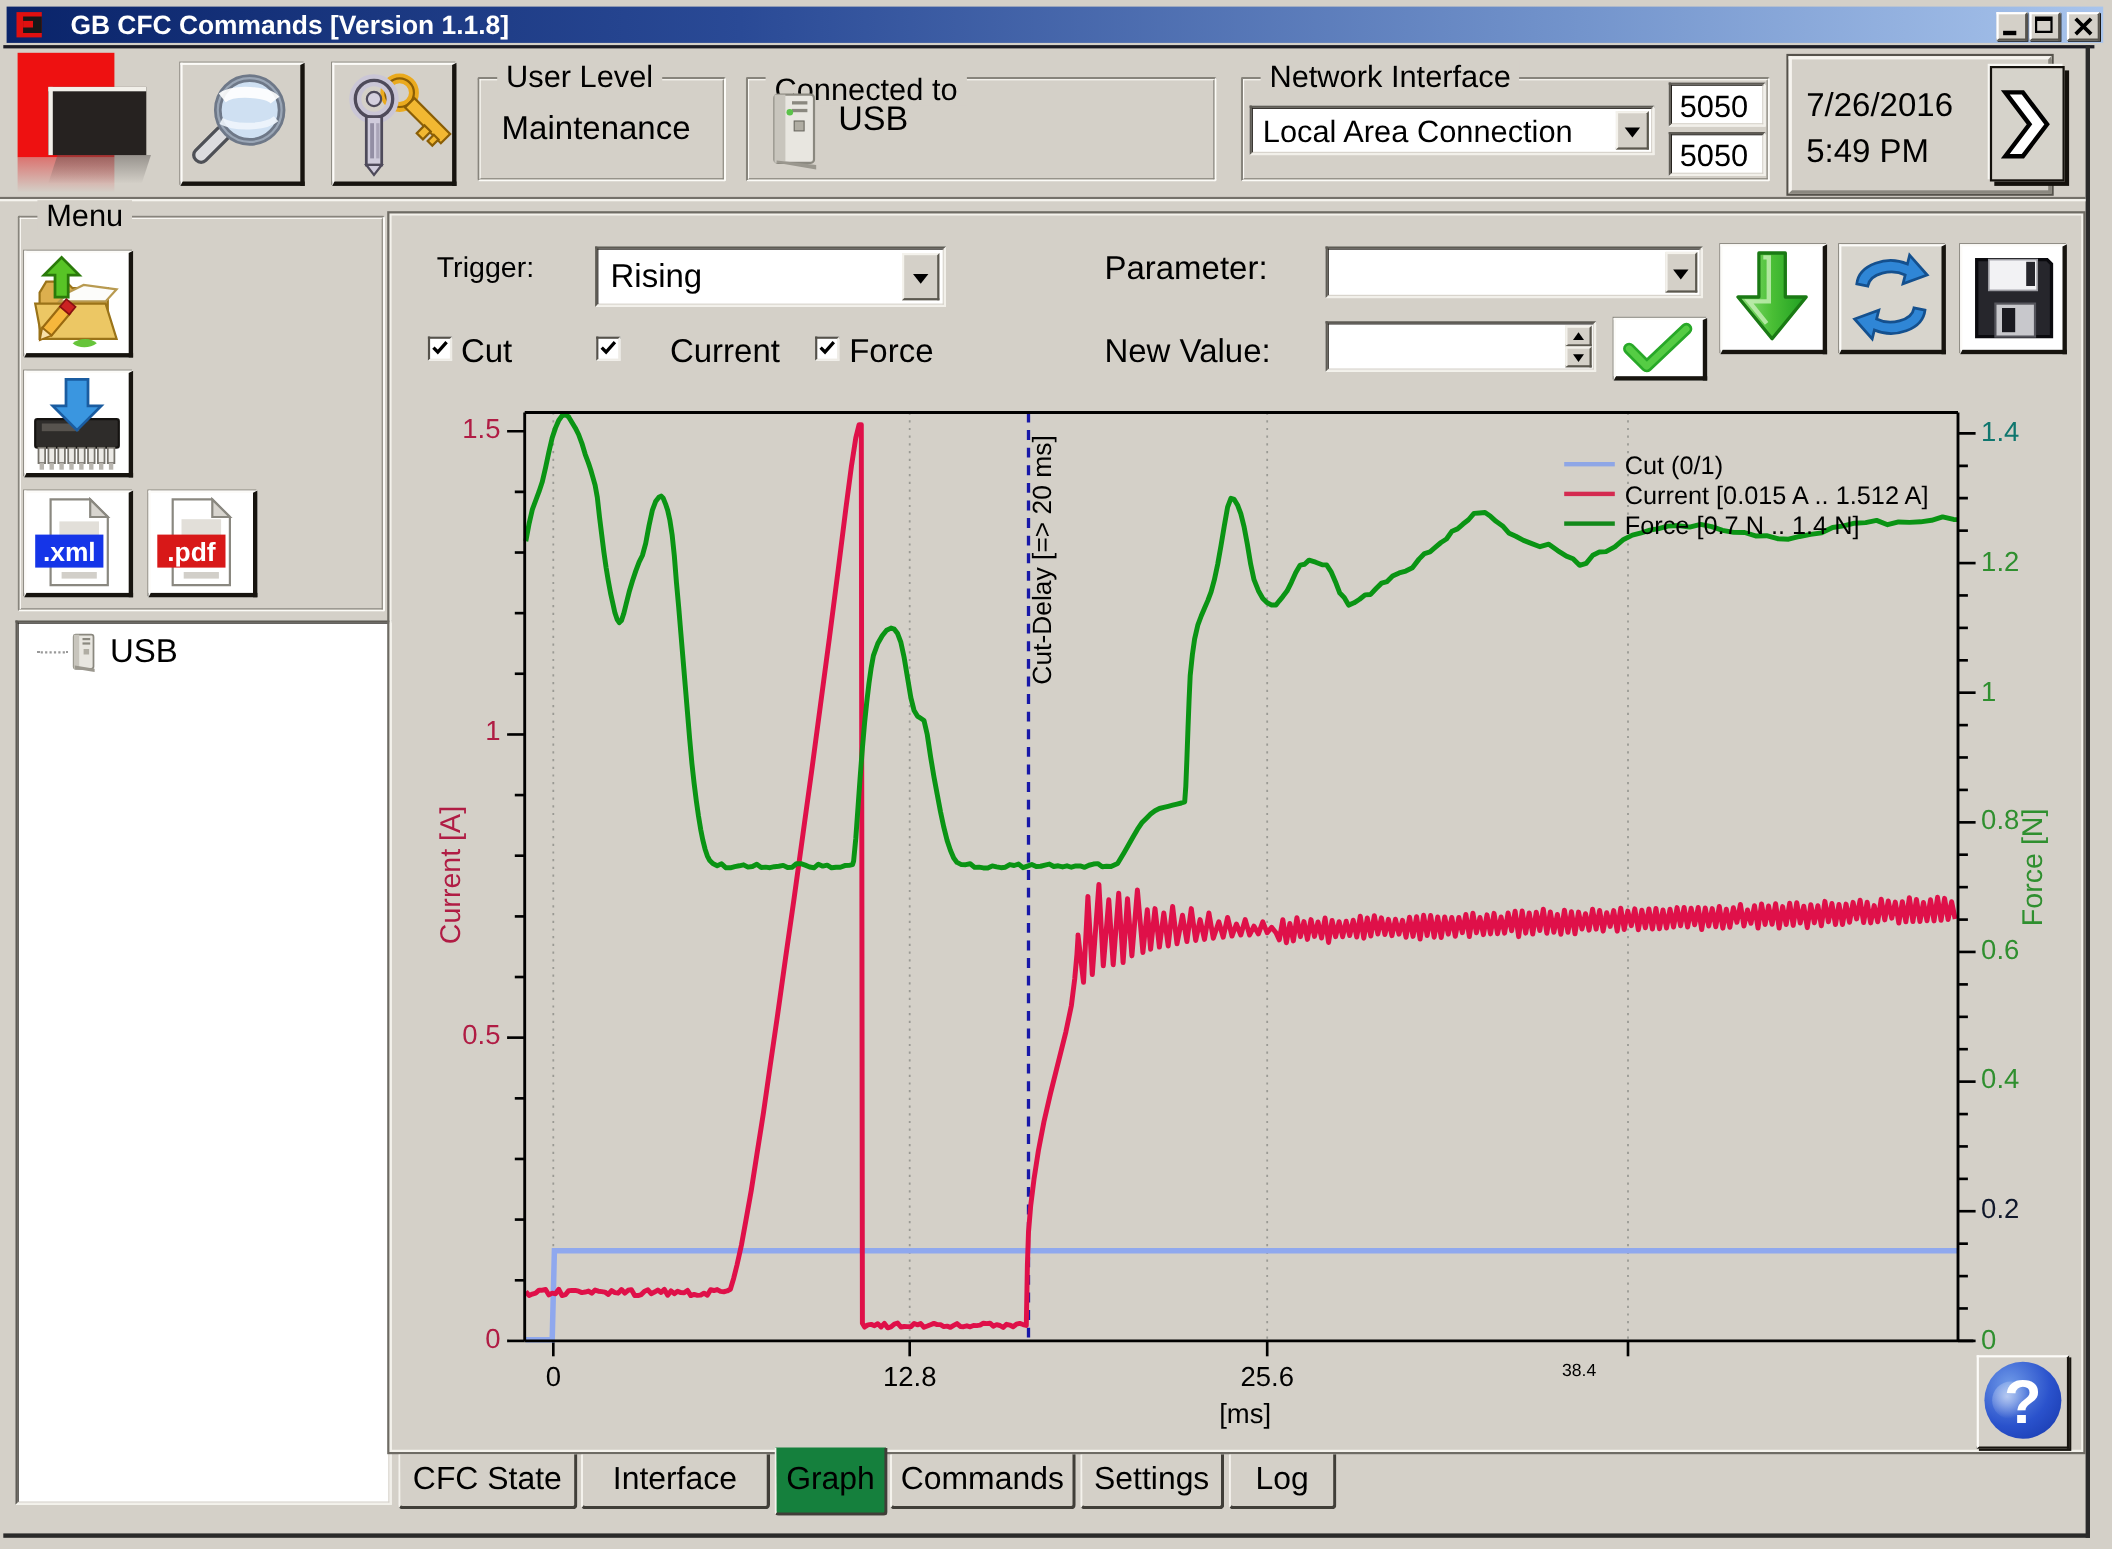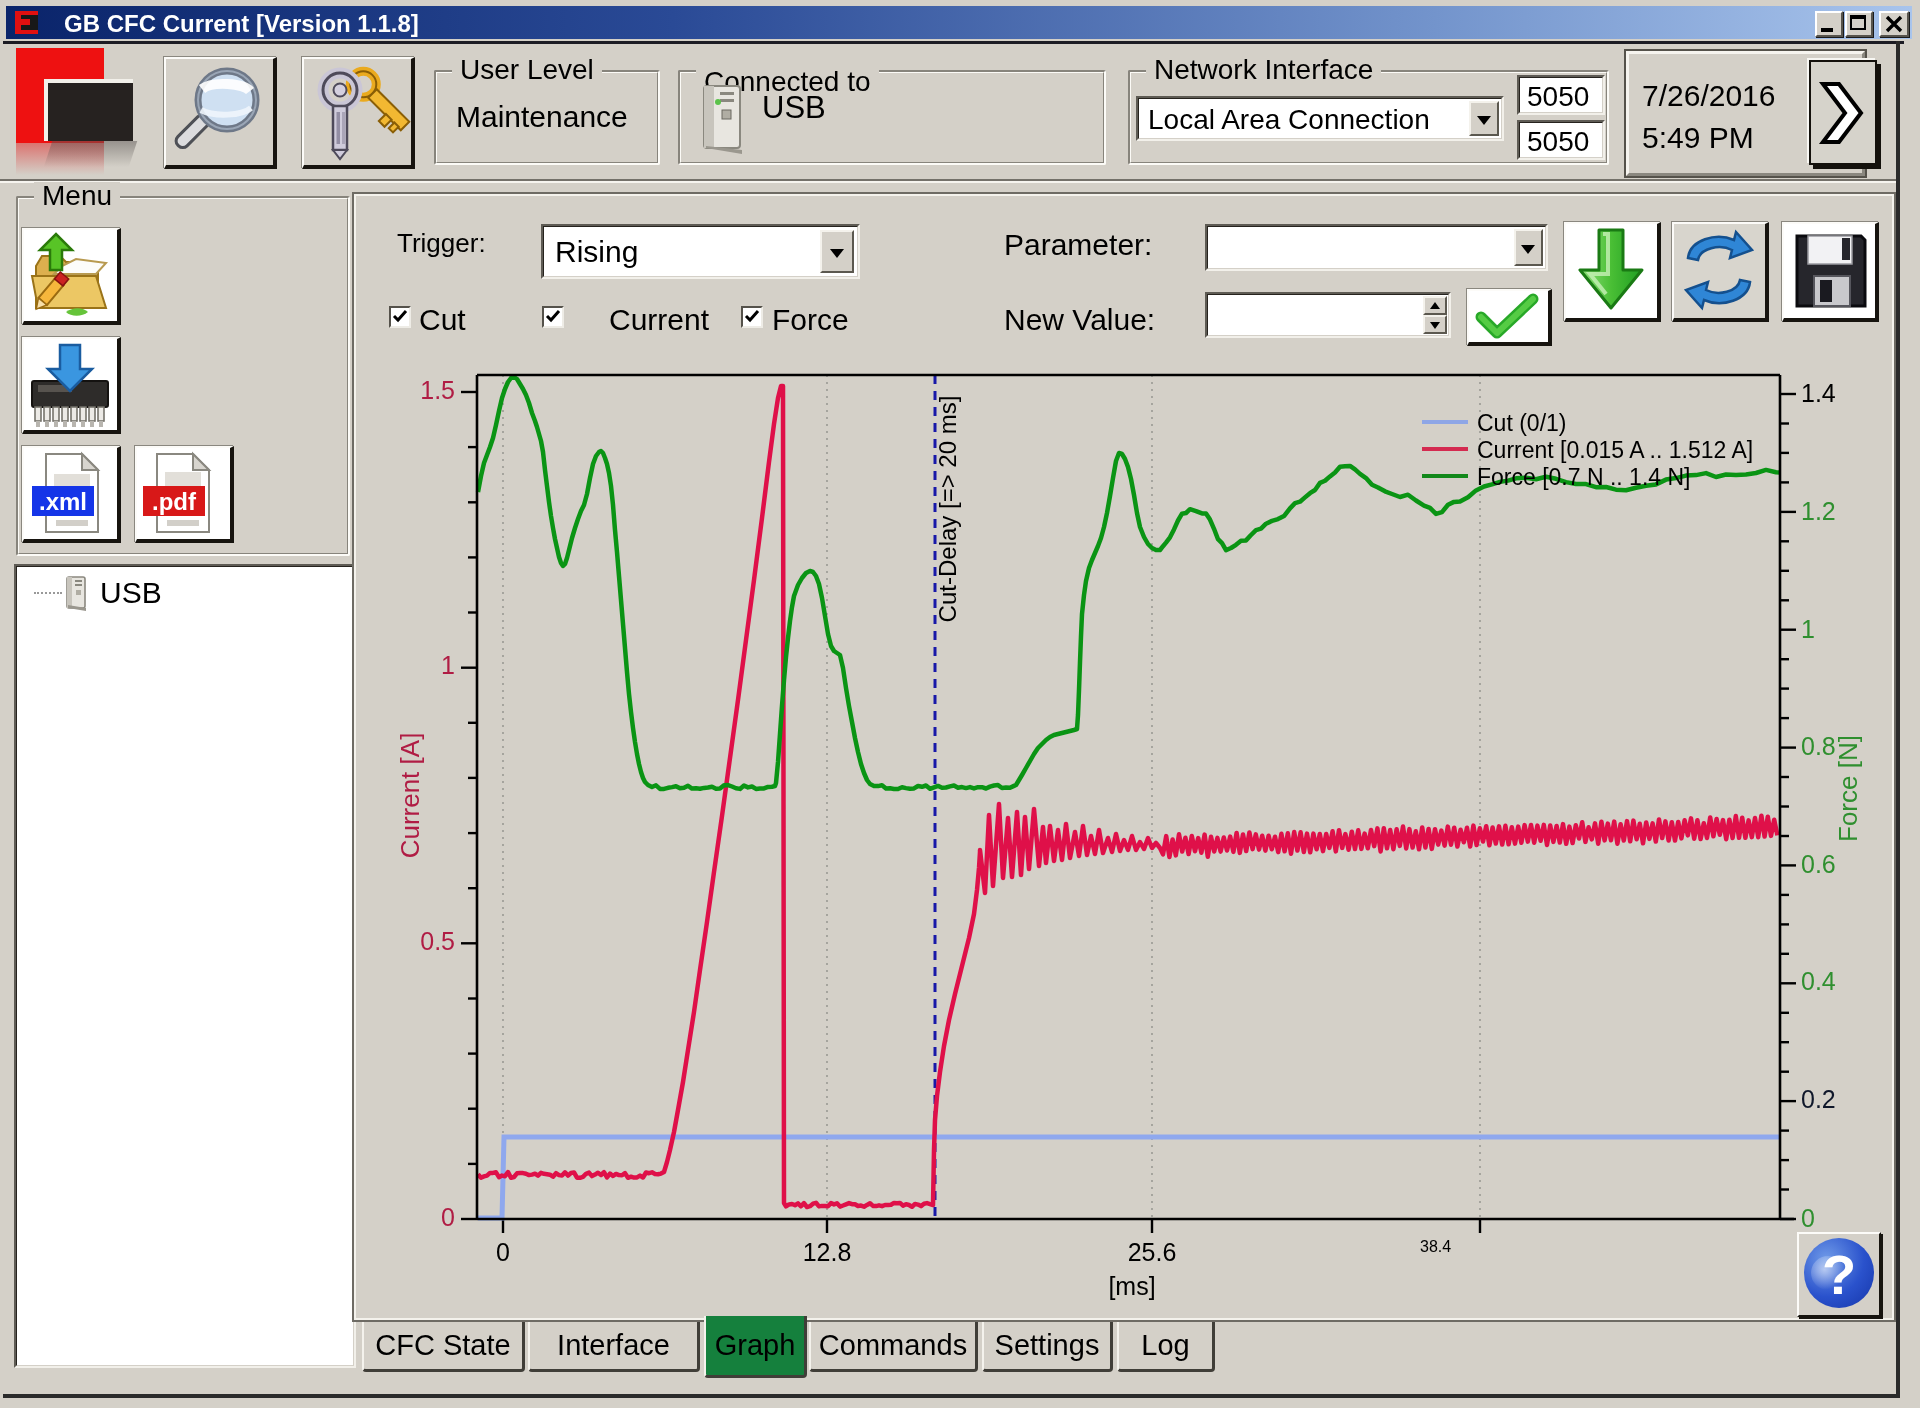--- a/index.html
+++ b/index.html
@@ -24,21 +24,21 @@
   border-left:2px solid #f4f2ec; border-right:3px solid #403e38; border-bottom:3px solid #403e38;
   border-bottom-left-radius:4px; border-bottom-right-radius:4px;
   font-size:29px; text-align:center; line-height:46px; }
 </style></head>
 <body>
 
 <div class="abs" style="left:6px;top:6px;width:1906px;height:33px;background:linear-gradient(to right,#0a246a,#2a4a96 35%,#7394cc 75%,#a8c4ec);"></div>
 <div class="abs" style="left:15px;top:11px;width:23px;height:23px;background:#e01010;"></div>
 <div class="abs" style="left:21px;top:15px;width:17px;height:15px;background:#181818;"></div>
 <div class="abs" style="left:21px;top:19px;width:9px;height:6px;background:#e01010;"></div>
-<div class="txt" style="left:64px;top:10px;font-size:24px;font-weight:bold;color:#fff;">GB CFC Current [Version 1.1.8]</div>
+<div class="txt" style="left:64px;top:10px;font-size:24px;font-weight:bold;color:#fff;">GB CFC Commands [Version 1.1.8]</div>
 
 <div class="abs" style="left:1815px;top:11px;width:28px;height:26px;background:#d4d0c8;border:2px solid;border-color:#fff #57544d #57544d #fff;box-shadow:1px 1px 0 #1a1a1a;">
   <div class="abs" style="left:4px;bottom:3px;width:12px;height:4px;background:#000;"></div>
   </div>
 <div class="abs" style="left:1845px;top:11px;width:28px;height:26px;background:#d4d0c8;border:2px solid;border-color:#fff #57544d #57544d #fff;box-shadow:1px 1px 0 #1a1a1a;">
   <div class="abs" style="left:3px;top:2px;width:16px;height:15px;border:2px solid #000;border-top-width:4px;"></div>
   </div>
 <div class="abs" style="left:1879px;top:11px;width:30px;height:26px;background:#d4d0c8;border:2px solid;border-color:#fff #57544d #57544d #fff;box-shadow:1px 1px 0 #1a1a1a;">
   <svg width="26" height="22" viewBox="0 0 26 22">
       <path d="M6 4 L20 18 M20 4 L6 18" stroke="#000" stroke-width="3.4"></path>
@@ -344,21 +344,21 @@
     <line x1="82" y1="15" x2="82" y2="859"></line>
     <line x1="82" y1="859" x2="1399" y2="859"></line>
     <line x1="1385" y1="15" x2="1385" y2="859"></line>
   </g>
 </svg>
 
 <div class="txt" style="left:375px;top:376px;width:80px;text-align:right;font-size:25px;color:#b01c44;">1.5</div>
 <div class="txt" style="left:375px;top:651px;width:80px;text-align:right;font-size:25px;color:#b01c44;">1</div>
 <div class="txt" style="left:375px;top:927px;width:80px;text-align:right;font-size:25px;color:#b01c44;">0.5</div>
 <div class="txt" style="left:375px;top:1203px;width:80px;text-align:right;font-size:25px;color:#b01c44;">0</div>
-<div class="txt" style="left:1801px;top:379px;font-size:25px;color:#000000;">1.4</div>
+<div class="txt" style="left:1801px;top:379px;font-size:25px;color:#0f766e;">1.4</div>
 <div class="txt" style="left:1801px;top:497px;font-size:25px;color:#2f8f2f;">1.2</div>
 <div class="txt" style="left:1801px;top:615px;font-size:25px;color:#2f8f2f;">1</div>
 <div class="txt" style="left:1801px;top:732px;font-size:25px;color:#2f8f2f;">0.8</div>
 <div class="txt" style="left:1801px;top:850px;font-size:25px;color:#2f8f2f;">0.6</div>
 <div class="txt" style="left:1801px;top:967px;font-size:25px;color:#2f8f2f;">0.4</div>
 <div class="txt" style="left:1801px;top:1085px;font-size:25px;color:#0f172a;">0.2</div>
 <div class="txt" style="left:1801px;top:1204px;font-size:25px;color:#2f8f2f;">0</div>
 <div class="txt" style="left:443px;top:1238px;width:120px;text-align:center;font-size:25px;">0</div>
 <div class="txt" style="left:767px;top:1238px;width:120px;text-align:center;font-size:25px;">12.8</div>
 <div class="txt" style="left:1092px;top:1238px;width:120px;text-align:center;font-size:25px;">25.6</div>

